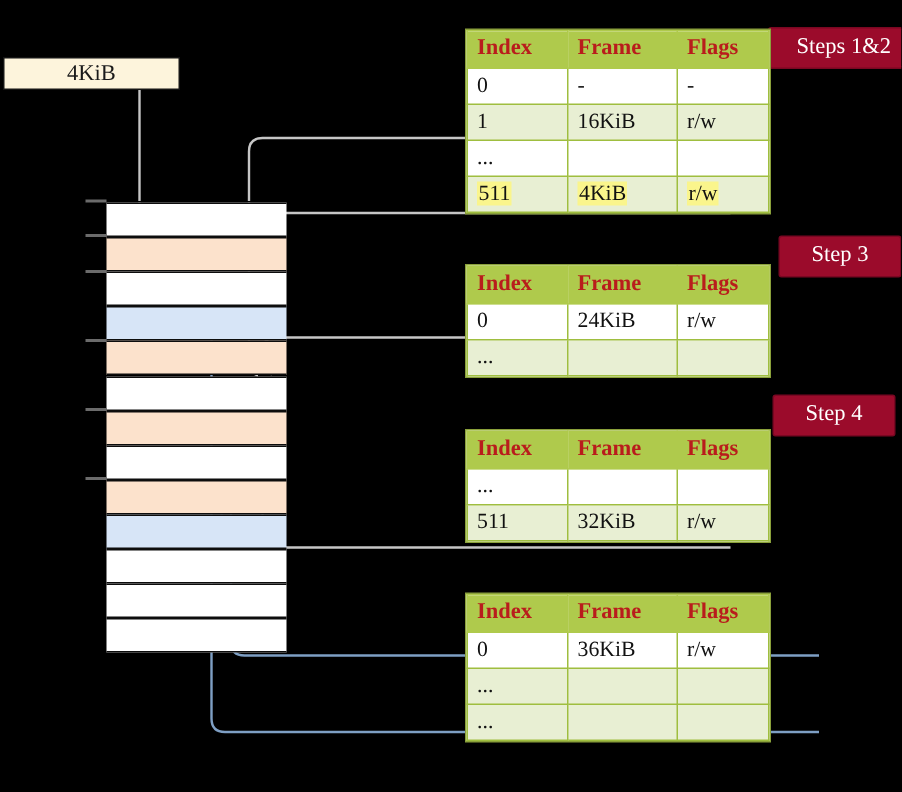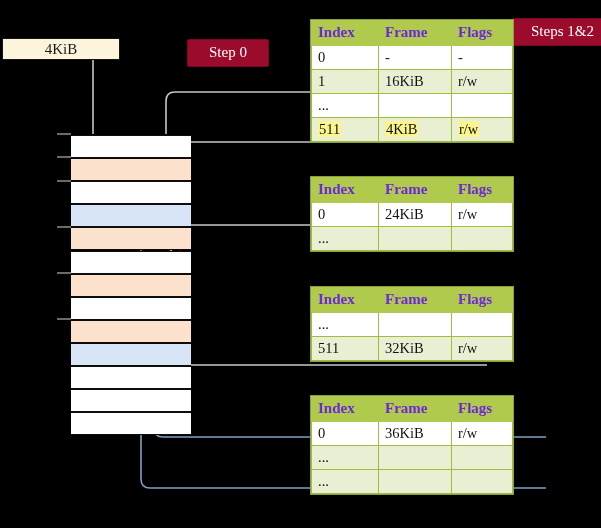--- a/index.html
+++ b/index.html
@@ -73,21 +73,21 @@
   .ptable {
     position: absolute;
     border-collapse: collapse;
     font-family: "Liberation Serif", serif;
     font-size: 14.5px;
     background: #FFFFFF;
     box-shadow: 0 0 0 1px #8aa03a;
   }
   .ptable th {
     background: #AFCA4C;
-    color: #6d28d9;
+    color: #b91c1c;
     font-weight: bold;
     text-align: left;
     padding: 3px 6px 4px 6px;
     border: 1px solid #AFCA4C;
     font-size: 15px;
     white-space: nowrap;
   }
   .ptable td {
     border: 1px solid #9FBE3F;
     padding: 2px 6px 3px 6px;
@@ -183,22 +183,25 @@
   <div class="mem-tick" style="left:57px; top:133px;  width:14px;"></div>
   <div class="mem-tick" style="left:57px; top:156px;  width:14px;"></div>
   <div class="mem-tick" style="left:57px; top:180px;  width:14px;"></div>
   <div class="mem-tick" style="left:57px; top:226px;  width:14px;"></div>
   <div class="mem-tick" style="left:57px; top:272px;  width:14px;"></div>
   <div class="mem-tick" style="left:57px; top:318px;  width:14px;"></div>
 
   <div class="step-badge" style="left:513px; top:19px; width:79px;">
     <span>Steps 1&amp;2</span>
   </div>
-  <div class="step-badge" style="left:188px; top:40px; width:60px;">
-    <span>Step 0</span>
+  <div class="step-badge" style="left:520px; top:158px; width:60px;">
+    <span>Step 3</span>
+  </div>
+  <div class="step-badge" style="left:516px; top:264px; width:60px;">
+    <span>Step 4</span>
   </div>
 
   <table class="ptable" style="left:311px; top:20px;">
     <thead>
       <tr>
         <th class="col-index">Index</th>
         <th class="col-frame">Frame</th>
         <th class="col-flags">Flags</th>
       </tr>
     </thead>

